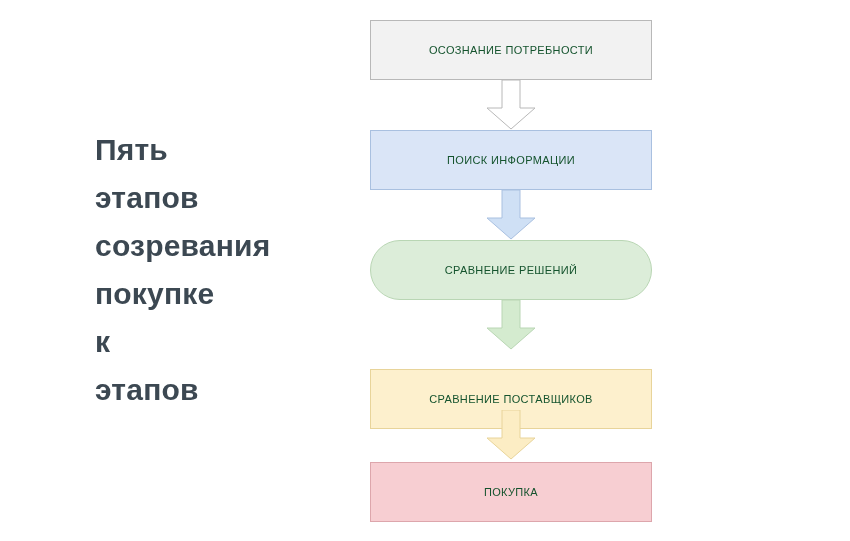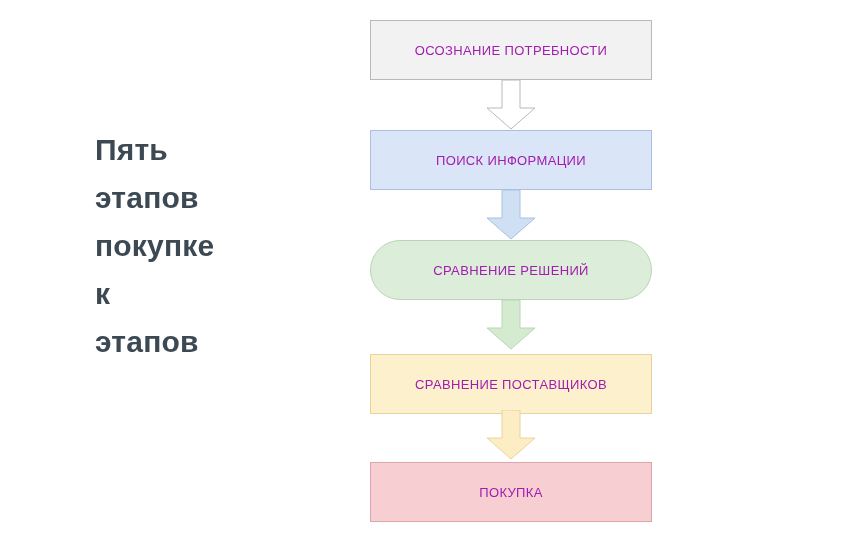--- a/index.html
+++ b/index.html
@@ -48,22 +48,22 @@
     position: absolute;
     left: 0;
     width: 282px;
     height: 60px;
     border: 1px solid #b8b8b8;
     display: flex;
     align-items: center;
     justify-content: center;
   }
   .stage-label {
-    font-size: 13px;
-    color: #a21caf;
+    font-size: 11px;
+    color: #14532d;
     letter-spacing: 0.35px;
     text-transform: uppercase;
     white-space: nowrap;
     line-height: 1;
   }
 
   
   .flow-arrow {
     position: absolute;
     left: 111px;      
@@ -73,20 +73,21 @@
   .flow-arrow svg { display: block; width: 60px; height: 50px; }
 </style>
 </head>
 <body style="background: rgb(255, 255, 255);">
 
 <div id="canvas" style="background: rgb(255, 255, 255);">
 
   <div id="title-block" style="color: rgb(60, 72, 82);">
     <span class="tline">Пять</span>
     <span class="tline">этапов</span>
+    <span class="tline">созревания</span>
     <span class="tline">покупке</span>
     <span class="tline">к</span>
     <span class="tline">этапов</span>
   </div>
 
   <div id="flow">
 
     <div class="stage-box" id="stage-1" style="top: 0px; background: rgb(242, 242, 242); border-color: rgb(184, 184, 184);">
       <span class="stage-label">ОСОЗНАНИЕ ПОТРЕБНОСТИ</span>
     </div>
@@ -110,21 +111,21 @@
     <div class="stage-box" id="stage-3" style="top: 220px; background: rgb(220, 237, 217); border-color: rgb(185, 214, 180); border-radius: 30px;">
       <span class="stage-label">СРАВНЕНИЕ РЕШЕНИЙ</span>
     </div>
 
     <div class="flow-arrow" id="arrow-3" style="top: 280px;">
       <svg viewBox="0 0 60 50" xmlns="http://www.w3.org/2000/svg">
         <polygon id="arrow-poly-3" points="21,0 39,0 39,28 54,28 30,49 6,28 21,28" fill="#d4ebcf" stroke="#b9d6b4" stroke-width="1"></polygon>
       </svg>
     </div>
 
-    <div class="stage-box" id="stage-4" style="top: 334px; background: rgb(253, 240, 205); border-color: rgb(232, 212, 154);">
+    <div class="stage-box" id="stage-4" style="top: 349px; background: rgb(253, 240, 205); border-color: rgb(232, 212, 154);">
       <span class="stage-label">СРАВНЕНИЕ ПОСТАВЩИКОВ</span>
     </div>
 
     <div class="flow-arrow" id="arrow-4" style="top: 390px;">
       <svg viewBox="0 0 60 50" xmlns="http://www.w3.org/2000/svg">
         <polygon id="arrow-poly-4" points="21,0 39,0 39,28 54,28 30,49 6,28 21,28" fill="#fcedc4" stroke="#e8d49a" stroke-width="1"></polygon>
       </svg>
     </div>
 
     <div class="stage-box" id="stage-5" style="top: 442px; background: rgb(247, 206, 210); border-color: rgb(221, 166, 172);">

